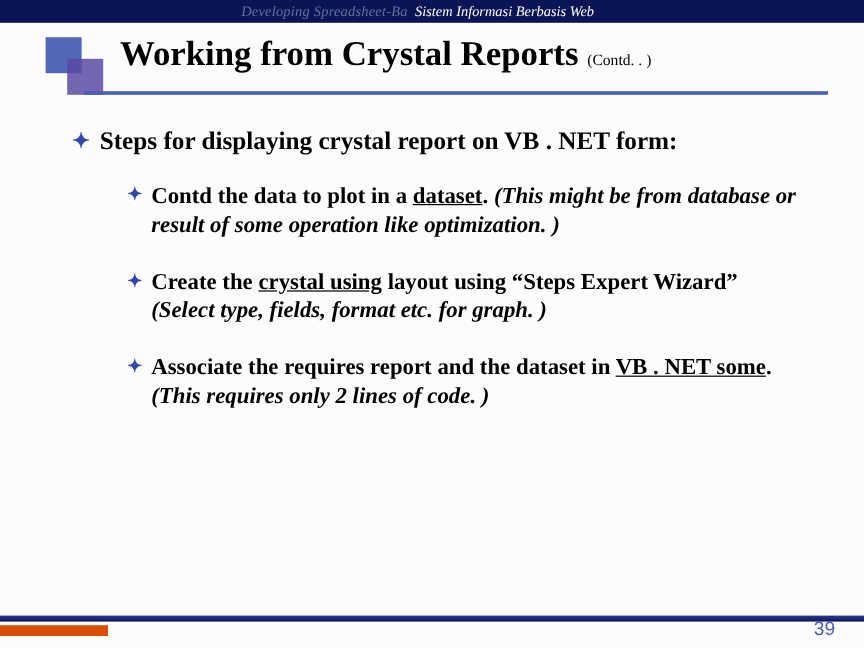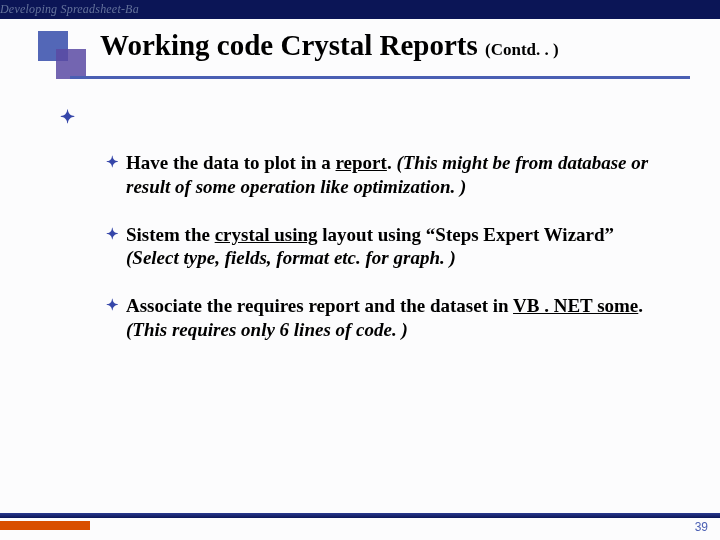--- a/index.html
+++ b/index.html
@@ -1,70 +1,72 @@
 <!DOCTYPE html>
 <html><head>
 <meta charset="utf-8">
 <style>
   html,body{margin:0;padding:0}
   body{width:720px;height:540px;background:#fcfcfd;font-family:"Times New Roman",Times,serif;color:#000;position:relative;overflow:hidden}
-  .topbar{height:19px;background:#0b1556;display:flex;align-items:center;justify-content:space-between;padding-right:24px}
+  .topbar{height:19px;background:#0b1556;display:flex;align-items:center;justify-content:center;padding-right:24px}
   .topbar .faded{color:#64729b;font-style:italic;font-family:Georgia,"Times New Roman",serif;font-size:12px;margin-right:6px;letter-spacing:.2px}
   .topbar .label{color:#fff;font-style:italic;font-family:Georgia,"Times New Roman",serif;font-size:12px}
   .title-wrap{position:relative;height:68px}
   .sq-blue{position:absolute;background:#4a5fb3}
   .sq-purple{position:absolute;background:#5a4aa3}
   .sq-b1{left:38px;top:12px;width:30px;height:30px;opacity:.95}
   .sq-p1{left:56px;top:30px;width:30px;height:30px;opacity:.85}
   .title-line{position:absolute;left:70px;right:30px;bottom:8px;height:3px;background:#4a5fb3}
   h1{position:absolute;left:100px;top:10px;margin:0;font-size:29px;font-weight:bold;font-family:"Times New Roman",serif}
-  h1 .contd{font-size:17px;font-weight:bold}
+  h1 .contd{font-size:13px;font-weight:normal}
   .content{padding:18px 50px 0 60px}
   .lead{font-size:21px;font-weight:bold;margin:0 0 22px 0;display:flex;align-items:flex-start}
   .lead .arrow{color:#3546a9;font-size:18px;margin-right:8px;line-height:24px}
   .sub{list-style:none;padding:0 0 0 46px;margin:0}
   .sub li{font-size:19px;font-weight:bold;margin-bottom:24px;position:relative;padding-left:20px;line-height:1.25}
   .sub li .arrow{position:absolute;left:0;top:2px;color:#3546a9;font-size:15px}
   .u{text-decoration:underline}
   .ital{font-style:italic}
   .footer-line{position:absolute;left:0;right:0;bottom:22px;height:5px;background:linear-gradient(#2a3a90,#0b1556)}
   .footer-accent{position:absolute;left:0;bottom:10px;width:90px;height:9px;background:#d94f00}
-  .pagenum{position:absolute;right:12px;bottom:6px;font-size:12px;color:#4a5fb3;font-family:Arial,sans-serif}
+  .pagenum{position:absolute;right:24px;bottom:6px;font-size:16px;color:#4a5fb3;font-family:Arial,sans-serif}
 </style>
 </head>
 <body>
 
 <div class="topbar">
   <span class="faded">Developing Spreadsheet-Ba</span>
+  <span class="label">Sistem Informasi Berbasis Web</span>
 </div>
 
 <div class="title-wrap">
   <div class="sq-blue sq-b1"></div>
   <div class="sq-purple sq-p1"></div>
   <h1>
-    <span>Working code Crystal Reports </span><span class="contd">(Contd. . )</span>
+    <span>Working from Crystal Reports </span><span class="contd">(Contd. . )</span>
   </h1>
   <div class="title-line"></div>
 </div>
 
 <div class="content">
   <p class="lead">
     <span class="arrow">✦</span>
+    <span>Steps for displaying crystal report on VB . NET form:</span>
   </p>
   <ul class="sub">
     <li>
       <span class="arrow">✦</span>
-      <span>Have the data to plot in a </span><span class="u">report</span><span>. </span><span class="ital">(This might be from database or result of some operation like optimization. )</span>
+      <span>Contd the data to plot in a </span><span class="u">dataset</span><span>. </span><span class="ital">(This might be from database or result of some operation like optimization. )</span>
     </li>
     <li>
       <span class="arrow">✦</span>
-      <span>Sistem the </span><span class="u">crystal using</span><span> layout using “Steps Expert Wizard” </span><span class="ital">(Select type, fields, format etc. for graph. )</span>
+      <span>Create the </span><span class="u">crystal using</span><span> layout using “Steps Expert Wizard” </span><span class="ital">(Select type, fields, format etc. for graph. )</span>
     </li>
     <li>
       <span class="arrow">✦</span>
-      <span>Associate the requires report and the dataset in </span><span class="u">VB . NET some</span><span>. </span><span class="ital">(This requires only 6 lines of code. )</span>
+      <span>Associate the requires report and the dataset in </span><span class="u">VB . NET some</span><span>. </span><span class="ital">(This requires only 2 lines of code. )</span>
     </li>
   </ul>
 </div>
 
 <div class="footer-line"></div>
 <div class="footer-accent"></div>
 <div class="pagenum">39</div>
 
 </body></html>

